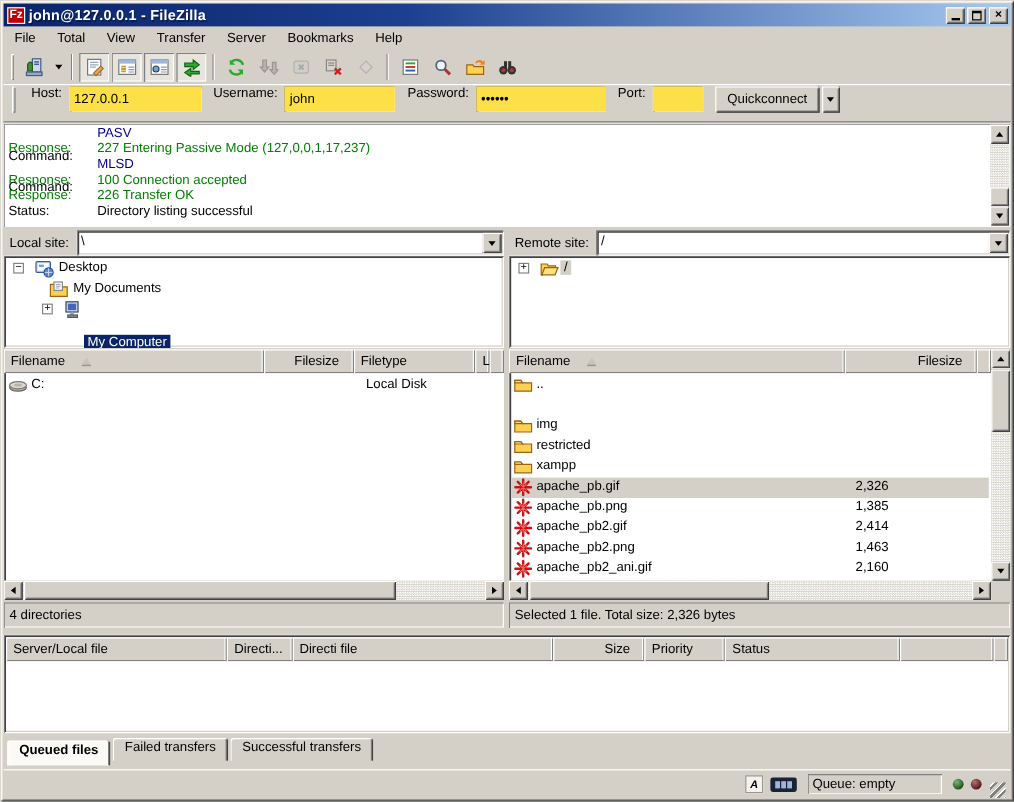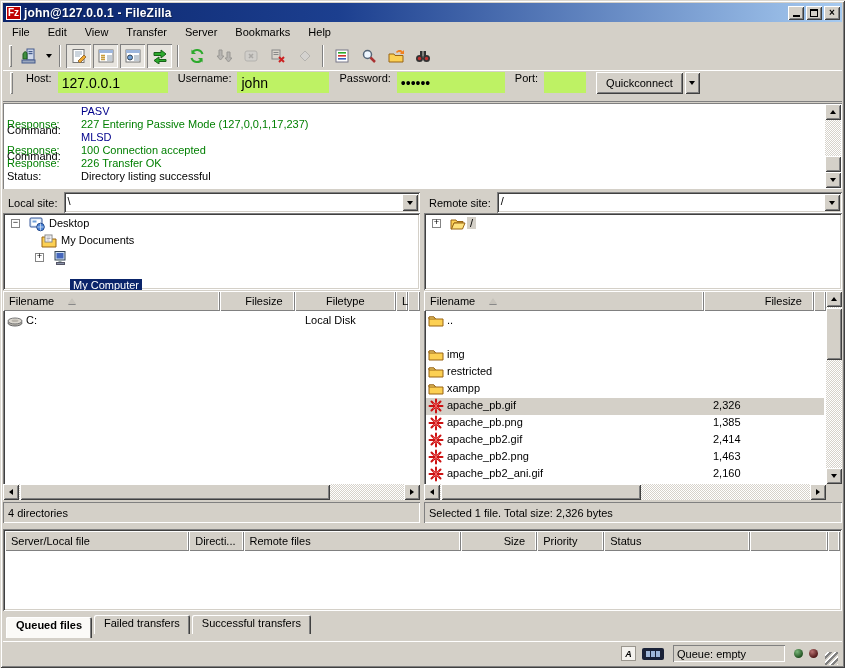--- a/index.html
+++ b/index.html
@@ -44,22 +44,22 @@
   .tbtn.disabled .ico{filter:grayscale(1) opacity(.55);}
   .tsep{width:2px;height:22px;margin:0 4px;box-shadow: inset 1px 0 0 #808080, inset 2px 0 0 #fff;}
   .tdrop{width:13px;height:24px;display:flex;align-items:center;justify-content:center;}
   .ico{display:inline-flex;}
   .ico svg{width:16px;height:16px;display:block;}
   
   .quickbar{position:absolute;left:3px;top:72px;right:3px;height:30px;display:flex;
     padding-left:4px;border-bottom:1px solid #808080;}
   .qlabel{margin:0 6px 0 10px;white-space:nowrap;}
   .field{height:21px;display:flex;align-items:center;}
-  .field input{border:none;outline:none;background:#bef264;width:100%;height:100%;
-    font-family:"Liberation Sans",sans-serif;font-size:14px;padding:1px 4px;}
+  .field input{border:none;outline:none;background:#fde047;width:100%;height:100%;
+    font-family:"Liberation Sans",sans-serif;font-size:11px;padding:1px 4px;}
   .qbtn{height:22px;padding:0 10px;display:flex;align-items:center;margin-left:10px;}
   .qdrop{width:15px;height:22px;display:flex;align-items:center;justify-content:center;margin-left:2px;}
   .tri-d{width:0;height:0;border-left:3px solid transparent;border-right:3px solid transparent;border-top:4px solid #000;}
   .tri-u{width:0;height:0;border-left:3px solid transparent;border-right:3px solid transparent;border-bottom:4px solid #000;}
   .tri-l{width:0;height:0;border-top:3px solid transparent;border-bottom:3px solid transparent;border-right:4px solid #000;}
   .tri-r{width:0;height:0;border-top:3px solid transparent;border-bottom:3px solid transparent;border-left:4px solid #000;}
   
   .logpane{position:absolute;left:3px;top:103px;right:3px;height:86px;background:#fff;
     box-shadow: inset 1px 1px 0 #808080, inset -1px -1px 0 #fff;}
   .loglines{position:absolute;left:2px;top:2px;right:18px;bottom:2px;overflow:hidden;}
@@ -155,21 +155,21 @@
     <span class="winbtn">
         <span class="glyph-max"></span>
       </span>
     <span class="winbtn">
         <span>×</span>
       </span>
   </div>
 
   <div class="menubar" id="menubar">
       <div class="mitem">File</div>
-      <div class="mitem">Edit</div>
+      <div class="mitem">Total</div>
       <div class="mitem">View</div>
       <div class="mitem">Transfer</div>
       <div class="mitem">Server</div>
       <div class="mitem">Bookmarks</div>
       <div class="mitem">Help</div>
     </div>
 
   <div class="toolbar" id="toolbar">
       <span class="grip"></span>
       <span class="tbtn flat">
@@ -419,21 +419,21 @@
         </div>
       </div>
     <div class="listheader" id="local-header">
         <div class="hcell" style="width: 225px;">
           <span>Filename</span>
           <span class="sortarrow"></span>
         </div>
         <div class="hcell r" style="width: 77px;">
           <span>Filesize</span>
         </div>
-        <div class="hcell" style="width: 105px; justify-content: center;">
+        <div class="hcell" style="width: 105px;">
           <span>Filetype</span>
         </div>
         <div class="hcell" style="width: 10px;">
           <span>L</span>
         </div>
         <div class="hcell" style="flex: 1 1 0%;"></div>
       </div>
     <div class="listbody" id="local-body">
         <div class="frow" style="top: 2px;">
           <span class="ico fico">
@@ -634,21 +634,21 @@
 
   <div class="queuepanel">
     <div class="qheader" id="queue-header">
         <div class="hcell" style="width: 187px;">
           <span>Server/Local file</span>
         </div>
         <div class="hcell" style="width: 55px;">
           <span>Directi...</span>
         </div>
         <div class="hcell" style="width: 221px;">
-          <span>Remote files</span>
+          <span>Directi file</span>
         </div>
         <div class="hcell r" style="width: 77px;">
           <span>Size</span>
         </div>
         <div class="hcell" style="width: 68px;">
           <span>Priority</span>
         </div>
         <div class="hcell" style="width: 148px;">
           <span>Status</span>
         </div>

